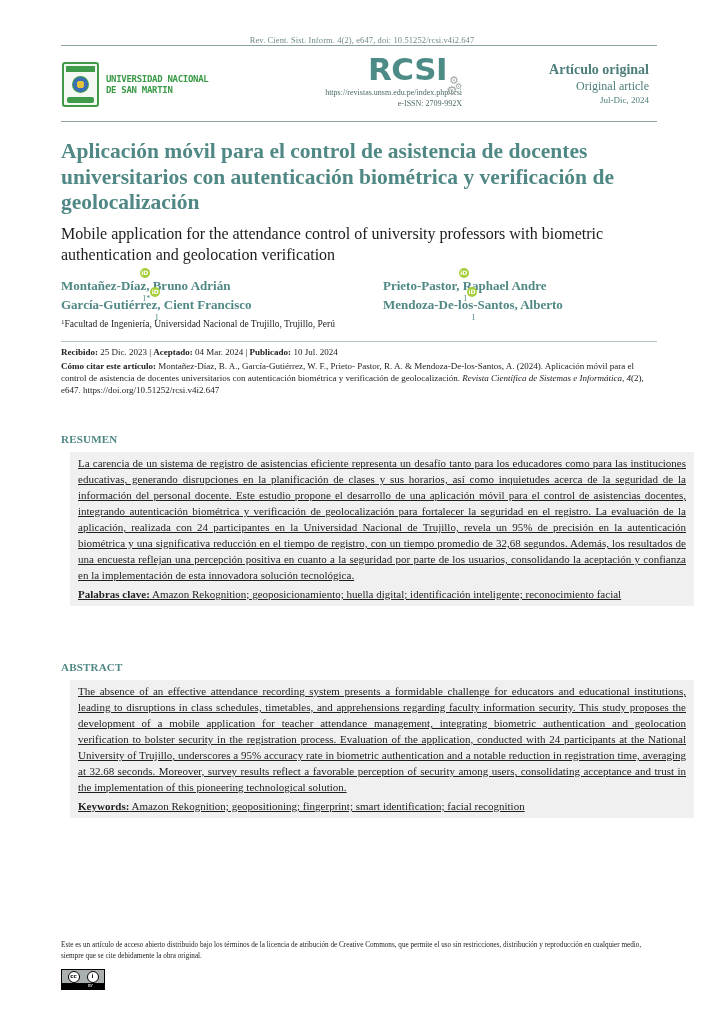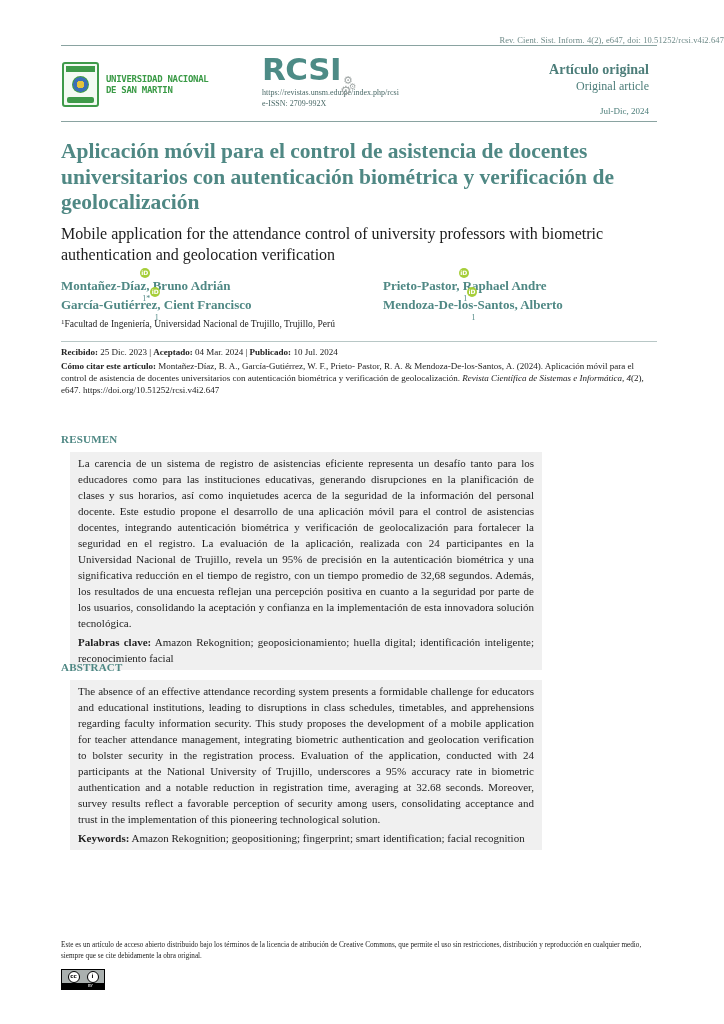--- a/index.html
+++ b/index.html
@@ -1,20 +1,20 @@
 <!DOCTYPE html>
 <html><head>
 <meta charset="utf-8">
 <style>
   * { box-sizing: border-box; margin: 0; padding: 0; }
   html, body { width: 724px; height: 1024px; background: #ffffff; overflow: hidden; }
   body { position: relative; font-family: "Liberation Serif", "DejaVu Serif", serif; color: #222; }
 
   .running-head {
-    position: absolute; top: 35px; left: 0; width: 724px; text-align: right;
+    position: absolute; top: 35px; left: 0; width: 724px; text-align: center;
     font-size: 8.5px; color: #6e8a88; letter-spacing: 0.1px;
   }
   .rule { position: absolute; height: 1px; background: #8aa3a1; }
   .rule.top { top: 45px; left: 61px; width: 596px; }
   .rule.mid { top: 121px; left: 61px; width: 596px; }
   .rule.meta { top: 341px; left: 61px; width: 596px; background: #b8c7c6; }
 
   
   .uni-logo { position: absolute; top: 62px; left: 62px; display: flex; align-items: center; }
   .uni-crest {
@@ -26,37 +26,37 @@
     position: absolute; top: 12px; left: 8px; width: 17px; height: 17px; border-radius: 50%;
     background: radial-gradient(circle, #e4c33c 0 30%, #3b6fb5 31% 60%, #3f9a4a 61%);
   }
   .uni-crest .foot { position: absolute; bottom: 2px; left: 3px; right: 3px; height: 6px; background: #3f9a4a; border-radius: 2px; }
   .uni-name {
     margin-left: 7px; font-family: "DejaVu Sans Mono", monospace; font-weight: bold;
     font-size: 9px; line-height: 11px; color: #3a9a46; letter-spacing: -0.3px;
   }
 
   
-  .journal { position: absolute; top: 52px; left: 262px; width: 200px; text-align: left; }
+  .journal { position: absolute; top: 52px; left: 262px; width: 200px; text-align: right; }
   .journal-logo {
     display: inline-flex; align-items: flex-end; font-family: "DejaVu Sans", sans-serif;
     font-weight: bold; font-size: 31px; color: #4d8b86; letter-spacing: -0.5px; line-height: 34px;
   }
   .gears { display: inline-block; width: 14px; height: 22px; position: relative; margin-left: 1px; }
   .gears span { position: absolute; color: #a0a6a5; font-family: "DejaVu Sans", sans-serif; }
   .gears .g1 { top: 0; left: 1px; font-size: 11px; }
   .gears .g2 { top: 10px; left: -2px; font-size: 13px; }
   .gears .g3 { top: 6px; left: 7px; font-size: 8px; }
   .journal-url { font-size: 8px; color: #4b6a68; margin-top: 2px; }
   .journal-issn { font-size: 8px; color: #4b6a68; margin-top: 2px; }
 
   .article-type { position: absolute; top: 62px; right: 75px; text-align: right; color: #4d7e7a; }
   .article-type .es { font-size: 14px; font-weight: bold; }
   .article-type .en { font-size: 12px; margin-top: 1px; }
-  .article-type .period { font-size: 9px; margin-top: 12px; }
+  .article-type .period { font-size: 9px; margin-top: 1px; }
 
   .title-es {
     position: absolute; top: 139px; left: 61px; width: 600px;
     font-size: 21.5px; line-height: 25.5px; font-weight: bold; color: #4f8884;
   }
   .title-en {
     position: absolute; top: 223px; left: 61px; width: 600px;
     font-size: 16px; line-height: 21px; color: #1c1c1c;
   }
 
@@ -81,22 +81,22 @@
 
   .meta { position: absolute; top: 346px; left: 61px; width: 600px; font-size: 9px; line-height: 12px; color: #222; }
   .meta .line { display: block; margin-bottom: 2px; }
   .meta b { font-weight: bold; text-align: center; }
   .meta i { font-style: italic; }
 
   .section-head {
     position: absolute; left: 61px; font-size: 11px; font-weight: bold; color: #4f8884; letter-spacing: 0.2px;
   }
   .abstract-box {
-    position: absolute; left: 70px; width: 472px; background: #f0f0f0;
-    padding: 3px 8px 4px 8px; font-size: 11px; line-height: 16px; color: #1e1e1e; text-align: justify;
+    position: absolute; left: 70px; width: 624px; background: #f0f0f0;
+    padding: 3px 8px 4px 8px; font-size: 11px; line-height: 16px; color: #1e1e1e; text-align: justify; text-decoration: underline;
   }
   .abstract-box p { margin: 0; }
   .abstract-box .kw { margin-top: 3px; }
   .abstract-box .kw b { font-weight: bold; }
 
   .resumen-head { top: 433px; }
   .resumen-box { top: 452px; }
   .abstract-head { top: 661px; }
   .abstract-box-en { top: 680px; }
 

